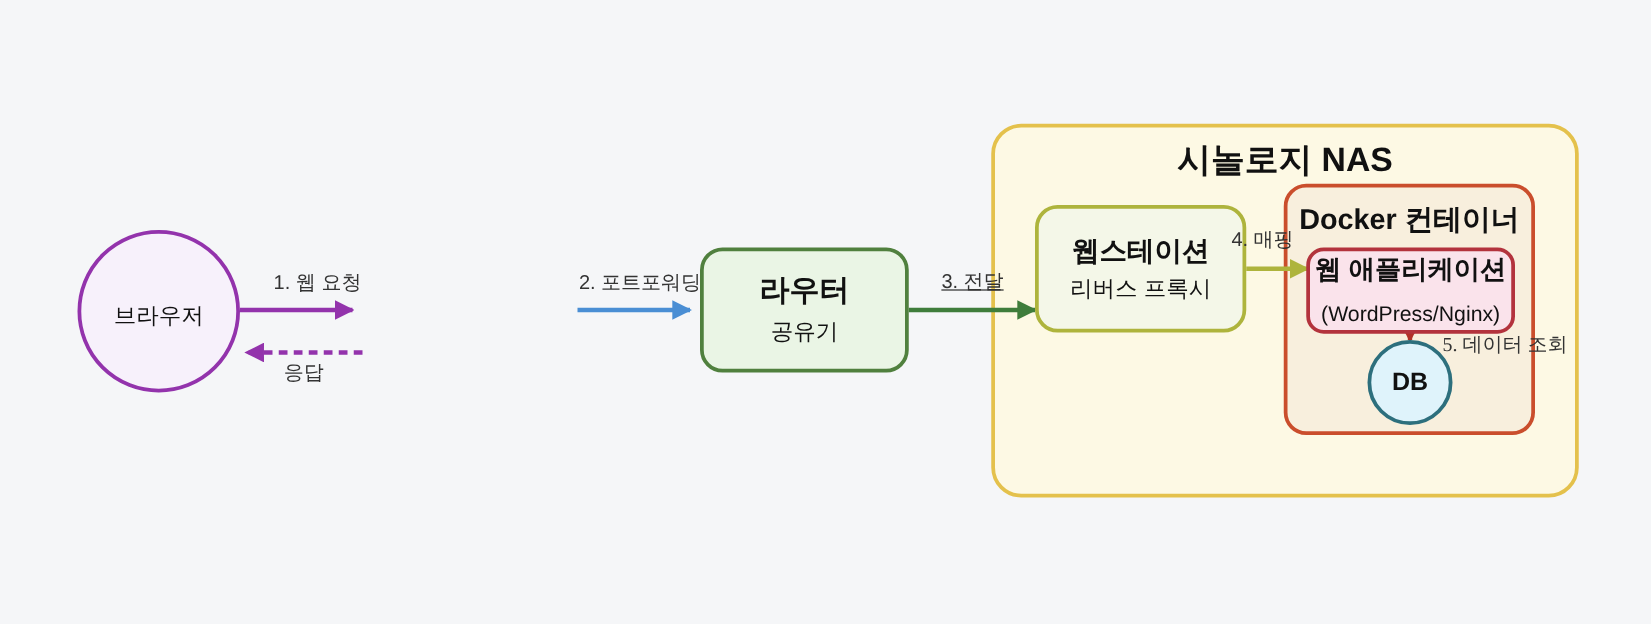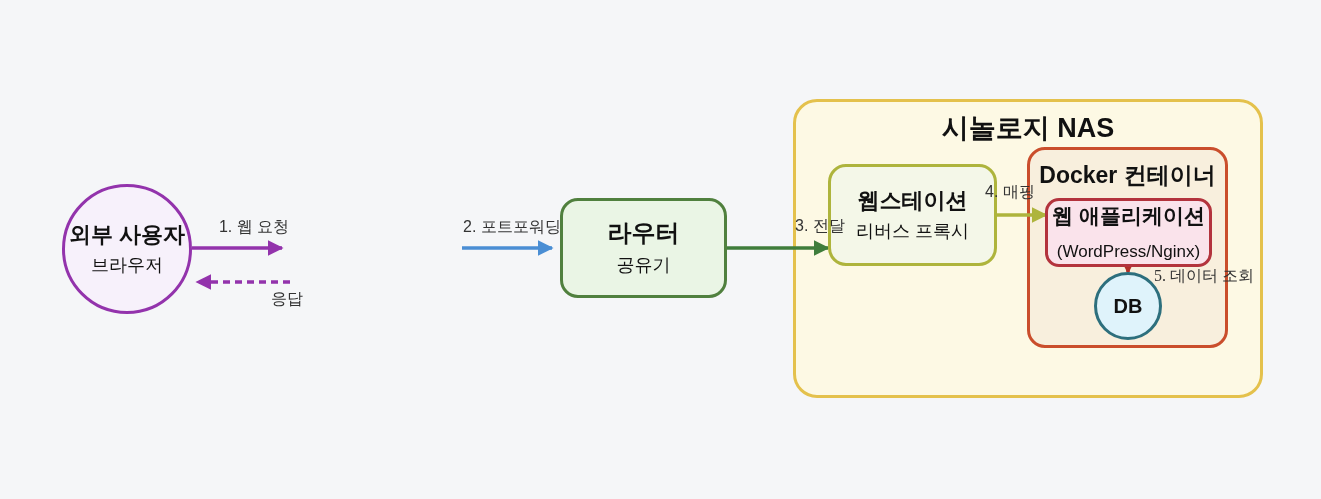--- a/index.html
+++ b/index.html
@@ -42,23 +42,23 @@
   .webapp-box{left:1045px;top:198px;width:167px;height:69px;border-radius:14px;
     border:3px solid var(--red);background:var(--red-fill);}
   .webapp-box .title{font-size:21px;}
   .webapp-box .subtitle{font-size:17px;margin-top:14px;}
   .db-circle{left:1094px;top:272px;width:68px;height:68px;border-radius:50%;
     border:3px solid var(--teal);background:var(--teal-fill);text-align:right;}
   .db-circle .title{font-size:20px;}
   
   .edge-label{position:absolute;transform:translate(-50%,-50%);font-size:16px;color:var(--label);white-space:nowrap;}
   .lbl-request{left:242px;top:227px;margin-left:12px;}
-  .lbl-response{left:243px;top:299px;margin-left:44px;}
+  .lbl-response{left:243px;top:299px;}
   .lbl-portforward{left:512px;top:227px;}
-  .lbl-forward{left:820px;top:226px;}
+  .lbl-forward{left:778px;top:226px;text-decoration:underline;}
   .lbl-mapping{left:1010px;top:192px;}
   .lbl-query{left:1204px;top:276px;font-family:Liberation Serif, serif;}
   
   svg.edges{position:absolute;left:0;top:0;width:1321px;height:499px;pointer-events:none;}
   .stroke-purple{stroke:var(--purple);}
   .stroke-blue{stroke:var(--blue);}
   .stroke-green{stroke:var(--arrow-green);}
   .stroke-olive{stroke:var(--olive);}
   .stroke-red{stroke:var(--arrow-red);}
   .fill-purple{fill:var(--purple);}
@@ -102,21 +102,20 @@
     </defs>
     <line x1="192" y1="248" x2="282" y2="248" class="edge-line stroke-purple" marker-end="url(#arrow-purple)"></line>
     <line x1="290" y1="282" x2="197" y2="282" class="edge-line stroke-purple dashed" marker-end="url(#arrow-purple)"></line>
     <line x1="462" y1="248" x2="552" y2="248" class="edge-line stroke-blue" marker-end="url(#arrow-blue)"></line>
     <line x1="727" y1="248" x2="828" y2="248" class="edge-line stroke-green" marker-end="url(#arrow-green)"></line>
     <line x1="997" y1="215" x2="1046" y2="215" class="edge-line stroke-olive" marker-end="url(#arrow-olive)"></line>
     <line x1="1128" y1="261" x2="1128" y2="272" class="edge-line stroke-red" marker-end="url(#arrow-red)"></line>
   </svg>
 
   <div class="node user-circle">
-    <div class="title">외부 사용자</div>
     <div class="subtitle">브라우저</div>
   </div>
 
 
   <div class="node webstation-box">
     <div class="title">웹스테이션</div>
     <div class="subtitle">리버스 프록시</div>
   </div>
 
   <div class="node router-box">

